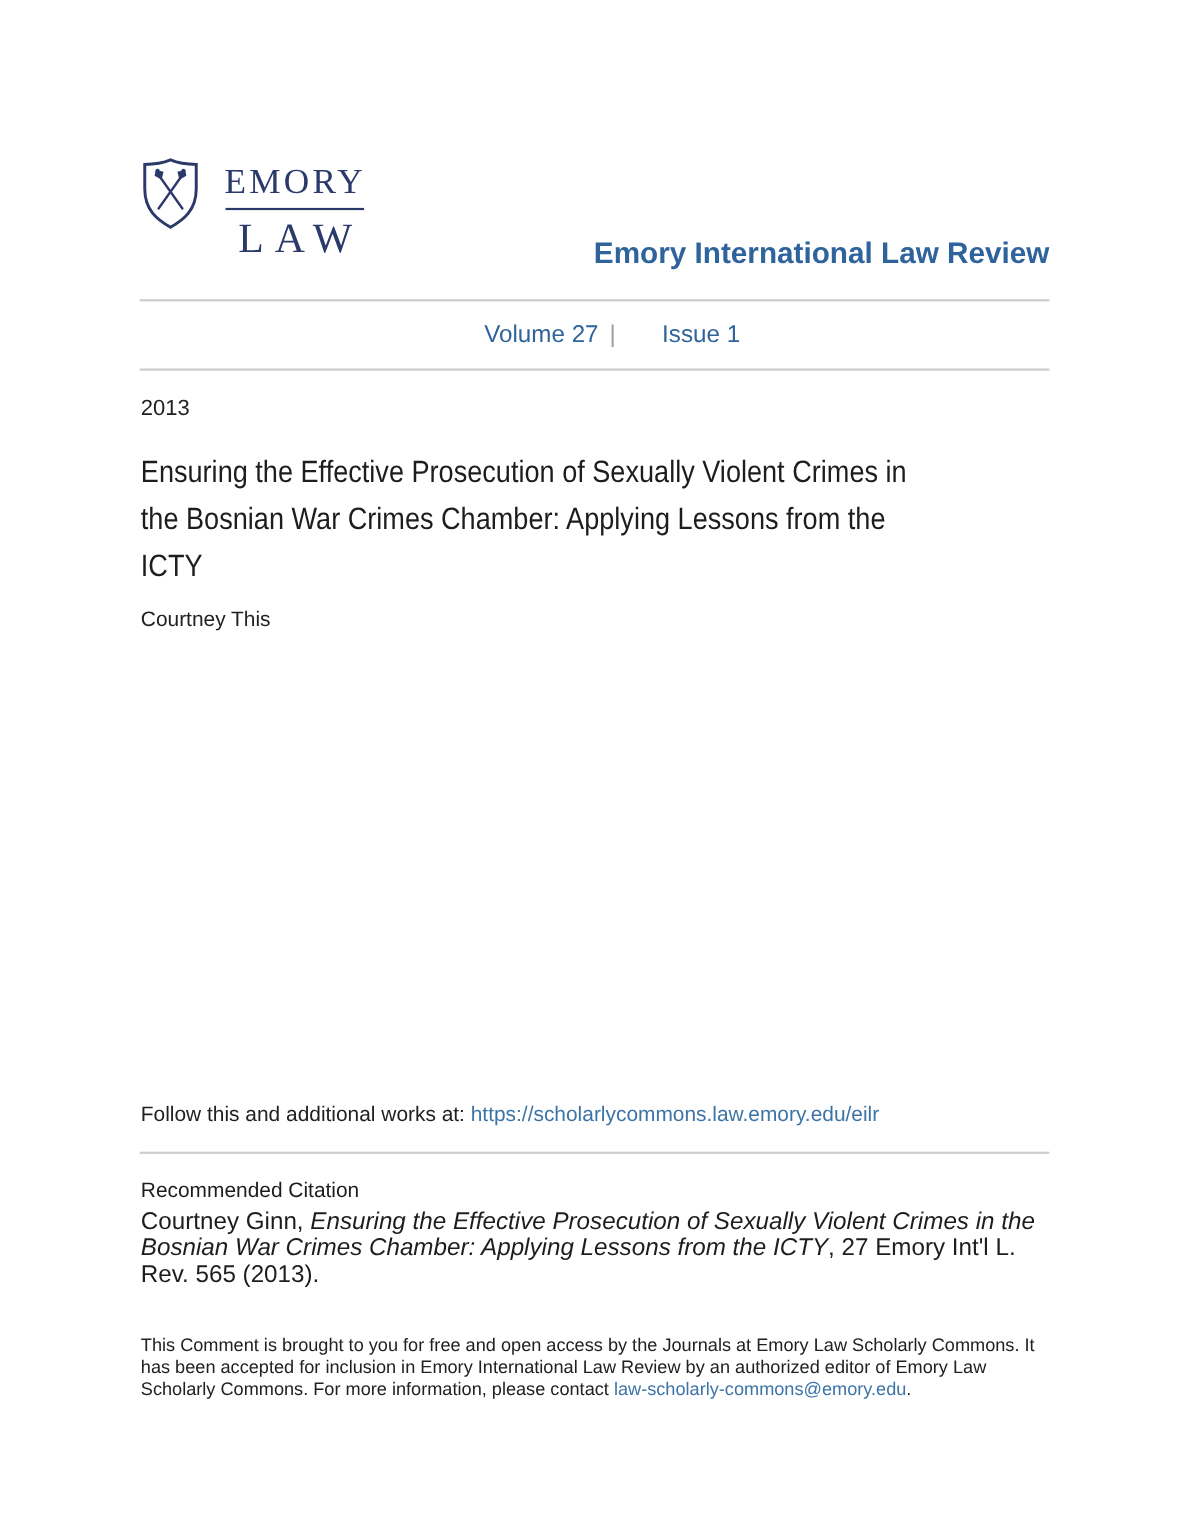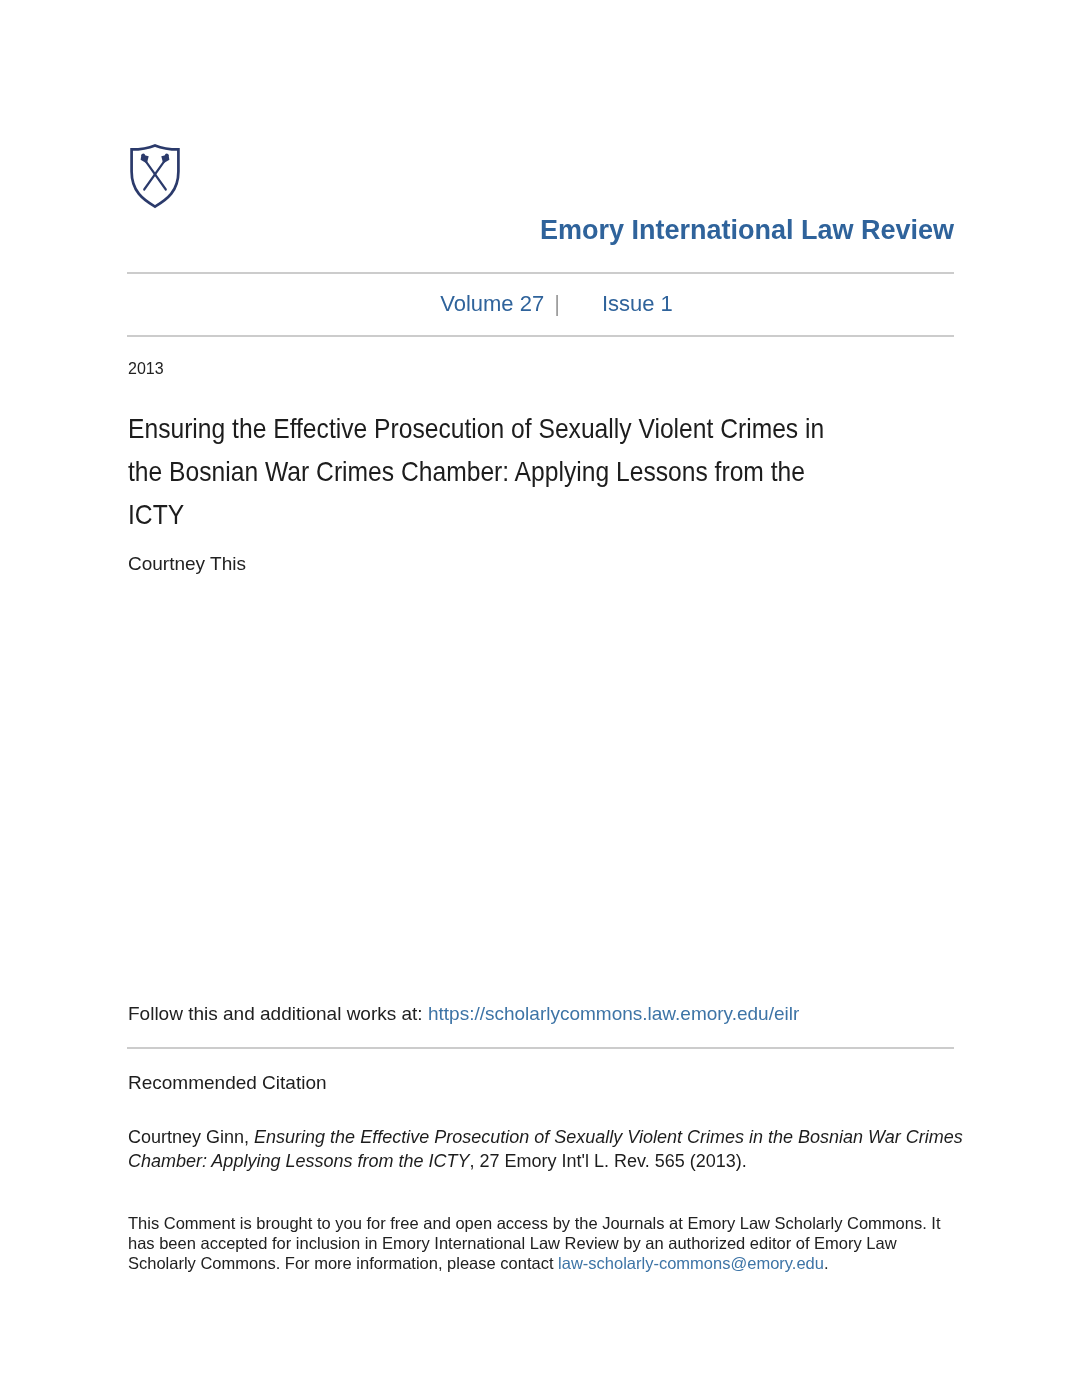--- a/index.html
+++ b/index.html
@@ -47,38 +47,38 @@
 
   
   .volume-line {
     position: absolute; left: 127px; top: 291px; width: 827px;
     text-align: center; font-size: 22px; color: #2f639b;
   }
   .volume-line a { color: #2f639b; text-decoration: none; cursor: pointer; margin-left: 32px; }
   .vol-sep { color: #9e9e9e; padding: 0 10px; }
 
   
-  .pub-year { position: absolute; left: 128px; top: 360px; font-size: 16px; color: #212121; }
+  .pub-year { position: absolute; left: 128px; top: 360px; font-size: 20px; color: #212121; }
   .article-title {
     position: absolute; left: 128px; top: 407px;
     font-size: 28px; line-height: 43px; font-weight: 400; color: #1d1d1d;
     white-space: nowrap;
     transform: scaleX(0.88); transform-origin: 0 0;
   }
   .article-author { position: absolute; left: 128px; top: 553px; font-size: 19px; color: #212121; }
 
   
   .follow-line { position: absolute; left: 128px; top: 1003px; font-size: 19px; color: #212121; }
   a.link { color: #3d74a6; text-decoration: none; cursor: pointer; }
 
   
   .rec-heading { position: absolute; left: 128px; top: 1072px; font-size: 19px; font-weight: 400; color: #1d1d1d; }
   .citation {
     position: absolute; left: 128px; top: 1098px; width: 845px;
-    font-size: 18px; line-height: 24px; color: #1d1d1d; margin-top: 27px;
+    font-size: 22px; line-height: 24px; color: #1d1d1d;
   }
   .citation em { font-style: italic; }
   .available-row { display: block; }
 
   
   .footer-note {
     position: absolute; left: 128px; top: 1213px; width: 830px;
     font-size: 16.5px; line-height: 20px; color: #212121;
   }
 </style>
@@ -94,20 +94,25 @@
         <line x1="20" y1="21" x2="42" y2="52"></line>
         <line x1="40" y1="21" x2="18" y2="52"></line>
       </g>
       <g fill="#2b3a6b">
         <path d="M15 13 l8 2 -2 8 -7 -4 Z"></path>
         <path d="M45 13 l-8 2 2 8 7 -4 Z"></path>
         <circle cx="17" cy="14" r="2"></circle>
         <circle cx="43" cy="14" r="2"></circle>
       </g>
     </svg>
+    <div class="logo-text">
+      <div class="logo-emory">EMORY</div>
+      <div class="logo-rule"></div>
+      <div class="logo-law">LAW</div>
+    </div>
   </div>
 
   <a class="journal-title">Emory International Law Review</a>
 
   <div class="divider divider-1"></div>
 
   <div class="volume-line">
     <a>Volume 27</a><span class="vol-sep">|</span><a>Issue 1</a>
   </div>
 

